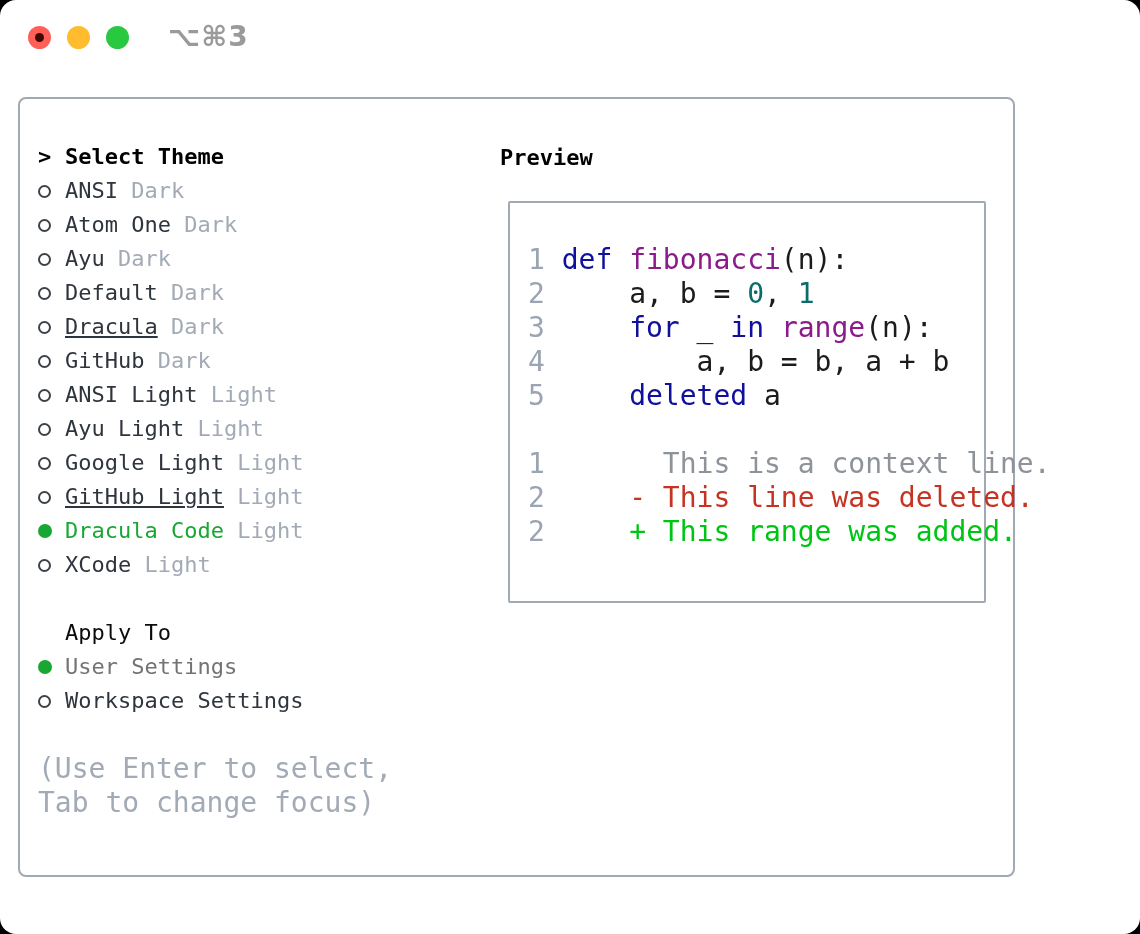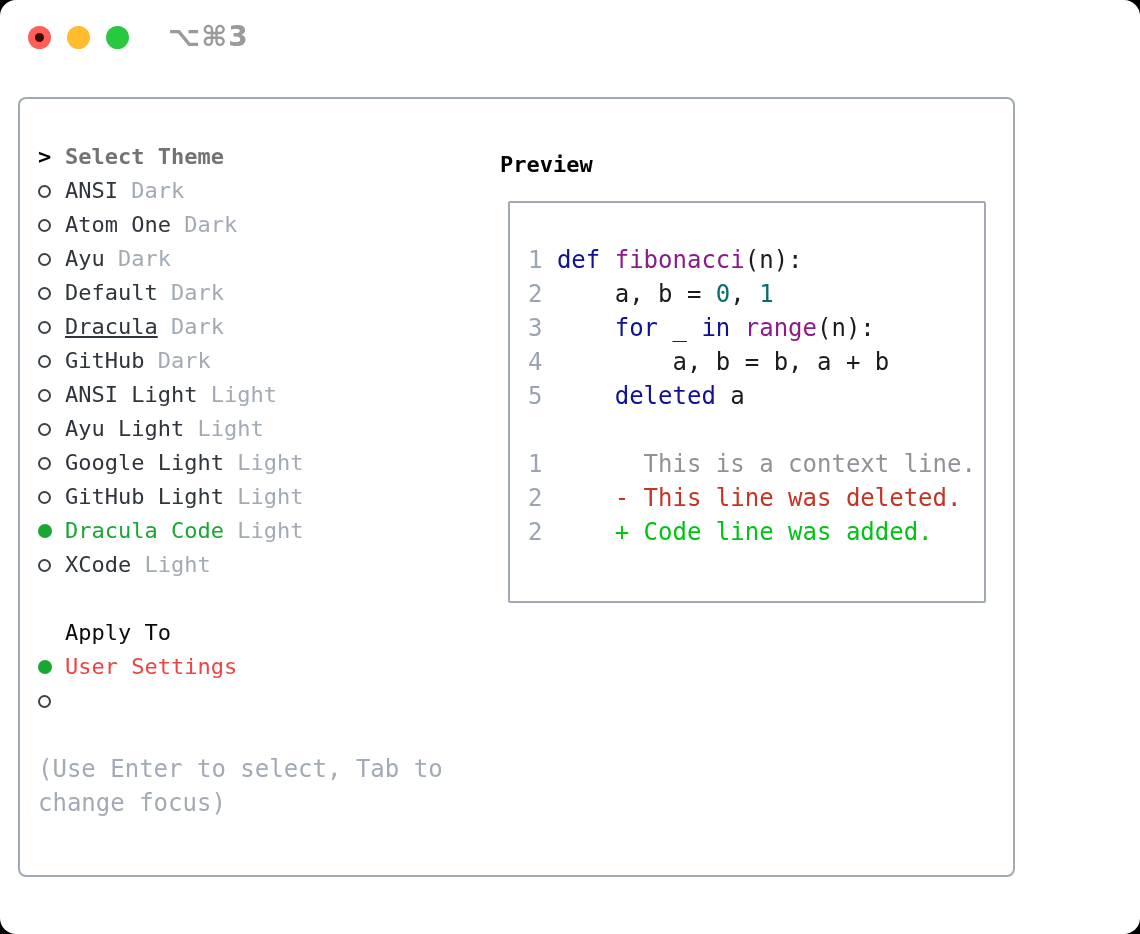--- a/index.html
+++ b/index.html
@@ -25,36 +25,36 @@
   .panel{
     position:absolute;left:18px;top:97px;width:997px;height:780px;box-sizing:border-box;
     border:2px solid #a0a9b4;border-radius:8px;background:#fff;
   }
   
   .left-col{position:absolute;left:38px;top:140px;width:440px;}
   .row{height:34px;display:flex;align-items:center;white-space:pre;font-size:22px;line-height:34px;}
   .row.blank{height:34px;}
   .marker{display:inline-flex;width:27px;align-items:center;flex:0 0 27px;}
   .prompt{font-weight:700;color:#000;display:inline-block;width:27px;}
-  .t-header{font-weight:700;color:#737373;}
+  .t-header{font-weight:700;color:#000000;}
   .t-apply{color:#0b0b0b;}
   .radio{width:13px;height:13px;border-radius:50%;border:2px solid #3b424a;box-sizing:border-box;background:transparent;}
   .radio.on{width:14px;height:14px;border:none;}
   .help{
-    margin-top:0;width:420px;font-size:24px;line-height:34px;color:#a2aab6;
+    margin-top:0;width:420px;font-size:28px;line-height:34px;color:#a2aab6;
     white-space:normal;word-wrap:break-word;
   }
   
-  .preview-title{position:absolute;left:500px;top:148px;font-size:22px;line-height:34px;font-weight:700;color:#000;}
+  .preview-title{position:absolute;left:500px;top:141px;font-size:22px;line-height:34px;font-weight:700;color:#000;}
   .preview-box{
     position:absolute;left:508px;top:201px;width:478px;height:402px;box-sizing:border-box;
     border:2px solid #a0a9b4;background:#fff;border-radius:2px;
   }
   .code{position:absolute;left:18px;top:40px;}
-  .code-line{height:34px;font-size:24px;line-height:34px;white-space:pre;}
+  .code-line{height:34px;font-size:28px;line-height:34px;white-space:pre;}
   .lnum{display:inline-block;width:2ch;color:#9aa4b2;}
 </style>
 </head>
 <body>
 
 <div class="window">
 
   <div class="titlebar">
     <div class="light close">
       <div class="dot"></div>
@@ -75,51 +75,51 @@
     <div id="theme-list">
         <div class="row"><span class="marker"><span class="radio"></span></span><span style="color: rgb(47, 53, 61);">ANSI</span><span style="color: rgb(162, 170, 182);"> Dark</span></div>
         <div class="row"><span class="marker"><span class="radio"></span></span><span style="color: rgb(47, 53, 61);">Atom One</span><span style="color: rgb(162, 170, 182);"> Dark</span></div>
         <div class="row"><span class="marker"><span class="radio"></span></span><span style="color: rgb(47, 53, 61);">Ayu</span><span style="color: rgb(162, 170, 182);"> Dark</span></div>
         <div class="row"><span class="marker"><span class="radio"></span></span><span style="color: rgb(47, 53, 61); text-align: center;">Default</span><span style="color: rgb(162, 170, 182);"> Dark</span></div>
         <div class="row"><span class="marker"><span class="radio"></span></span><span style="color: rgb(47, 53, 61); text-decoration: underline;">Dracula</span><span style="color: rgb(162, 170, 182);"> Dark</span></div>
         <div class="row"><span class="marker"><span class="radio"></span></span><span style="color: rgb(47, 53, 61);">GitHub</span><span style="color: rgb(162, 170, 182);"> Dark</span></div>
         <div class="row"><span class="marker"><span class="radio"></span></span><span style="color: rgb(47, 53, 61);">ANSI Light</span><span style="color: rgb(162, 170, 182);"> Light</span></div>
         <div class="row"><span class="marker"><span class="radio"></span></span><span style="color: rgb(47, 53, 61);">Ayu Light</span><span style="color: rgb(162, 170, 182);"> Light</span></div>
         <div class="row"><span class="marker"><span class="radio"></span></span><span style="color: rgb(47, 53, 61);">Google Light</span><span style="color: rgb(162, 170, 182);"> Light</span></div>
-        <div class="row"><span class="marker"><span class="radio"></span></span><span style="color: rgb(47, 53, 61);">GitHub Light</span><span style="color: rgb(162, 170, 182);"> Light</span></div>
+        <div class="row"><span class="marker"><span class="radio"></span></span><span style="color: rgb(47, 53, 61); text-decoration: underline;">GitHub Light</span><span style="color: rgb(162, 170, 182);"> Light</span></div>
         <div class="row"><span class="marker"><span class="radio on" style="background: rgb(24, 167, 51);"></span></span><span style="color: rgb(24, 167, 51);">Dracula Code</span><span style="color: rgb(162, 170, 182);"> Light</span></div>
         <div class="row"><span class="marker"><span class="radio"></span></span><span style="color: rgb(47, 53, 61);">XCode</span><span style="color: rgb(162, 170, 182);"> Light</span></div>
       </div>
 
     <div class="row blank"></div>
 
     <div class="row">
       <span class="marker"></span>
       <span class="t-apply">Apply To</span>
     </div>
 
     <div id="apply-list">
-        <div class="row"><span class="marker"><span class="radio on" style="background: rgb(24, 167, 51);"></span></span><span style="color: #ef4444;">User Settings</span></div>
-        <div class="row"><span class="marker"><span class="radio"></span></span></div>
+        <div class="row"><span class="marker"><span class="radio on" style="background: rgb(24, 167, 51);"></span></span><span style="color: #737373;">User Settings</span></div>
+        <div class="row"><span class="marker"><span class="radio"></span></span><span style="color: rgb(47, 53, 61);">Workspace Settings</span></div>
       </div>
 
     <div class="row blank"></div>
 
     <div class="help">(Use Enter to select, Tab to change focus)</div>
   </div>
 
   <div class="preview-title">Preview</div>
 
   <div class="preview-box">
     <div class="code" id="code">
         <div class="code-line"><span class="lnum">1</span><span style="color: rgb(16, 16, 155);">def</span><span style="color: rgb(27, 27, 27);"> </span><span style="color: rgb(139, 26, 139);">fibonacci</span><span style="color: rgb(27, 27, 27);">(n):</span></div>
         <div class="code-line"><span class="lnum">2</span><span style="color: rgb(27, 27, 27);">    a, b = </span><span style="color: rgb(10, 108, 108);">0</span><span style="color: rgb(27, 27, 27);">, </span><span style="color: rgb(10, 108, 108);">1</span></div>
         <div class="code-line"><span class="lnum">3</span><span style="color: rgb(27, 27, 27);">    </span><span style="color: rgb(16, 16, 155);">for</span><span style="color: rgb(27, 27, 27);"> _ </span><span style="color: rgb(16, 16, 155);">in</span><span style="color: rgb(27, 27, 27);"> </span><span style="color: rgb(139, 26, 139);">range</span><span style="color: rgb(27, 27, 27);">(n):</span></div>
         <div class="code-line"><span class="lnum">4</span><span style="color: rgb(27, 27, 27);">        a, b = b, a + b</span></div>
         <div class="code-line"><span class="lnum">5</span><span style="color: rgb(27, 27, 27);">    </span><span style="color: rgb(16, 16, 155);">deleted</span><span style="color: rgb(27, 27, 27);"> a</span></div>
         <div class="code-line"><span class="lnum"></span></div>
         <div class="code-line"><span class="lnum">1</span><span style="color: rgb(142, 146, 153);">      This is a context line.</span></div>
         <div class="code-line"><span class="lnum">2</span><span style="color: rgb(197, 52, 35);">    - This line was deleted.</span></div>
-        <div class="code-line"><span class="lnum">2</span><span style="color: rgb(0, 196, 20);">    + Code line was added.</span></div>
+        <div class="code-line"><span class="lnum">2</span><span style="color: rgb(0, 196, 20);">    + This range was added.</span></div>
       </div>
   </div>
 
 </div>
 
 </body></html>

